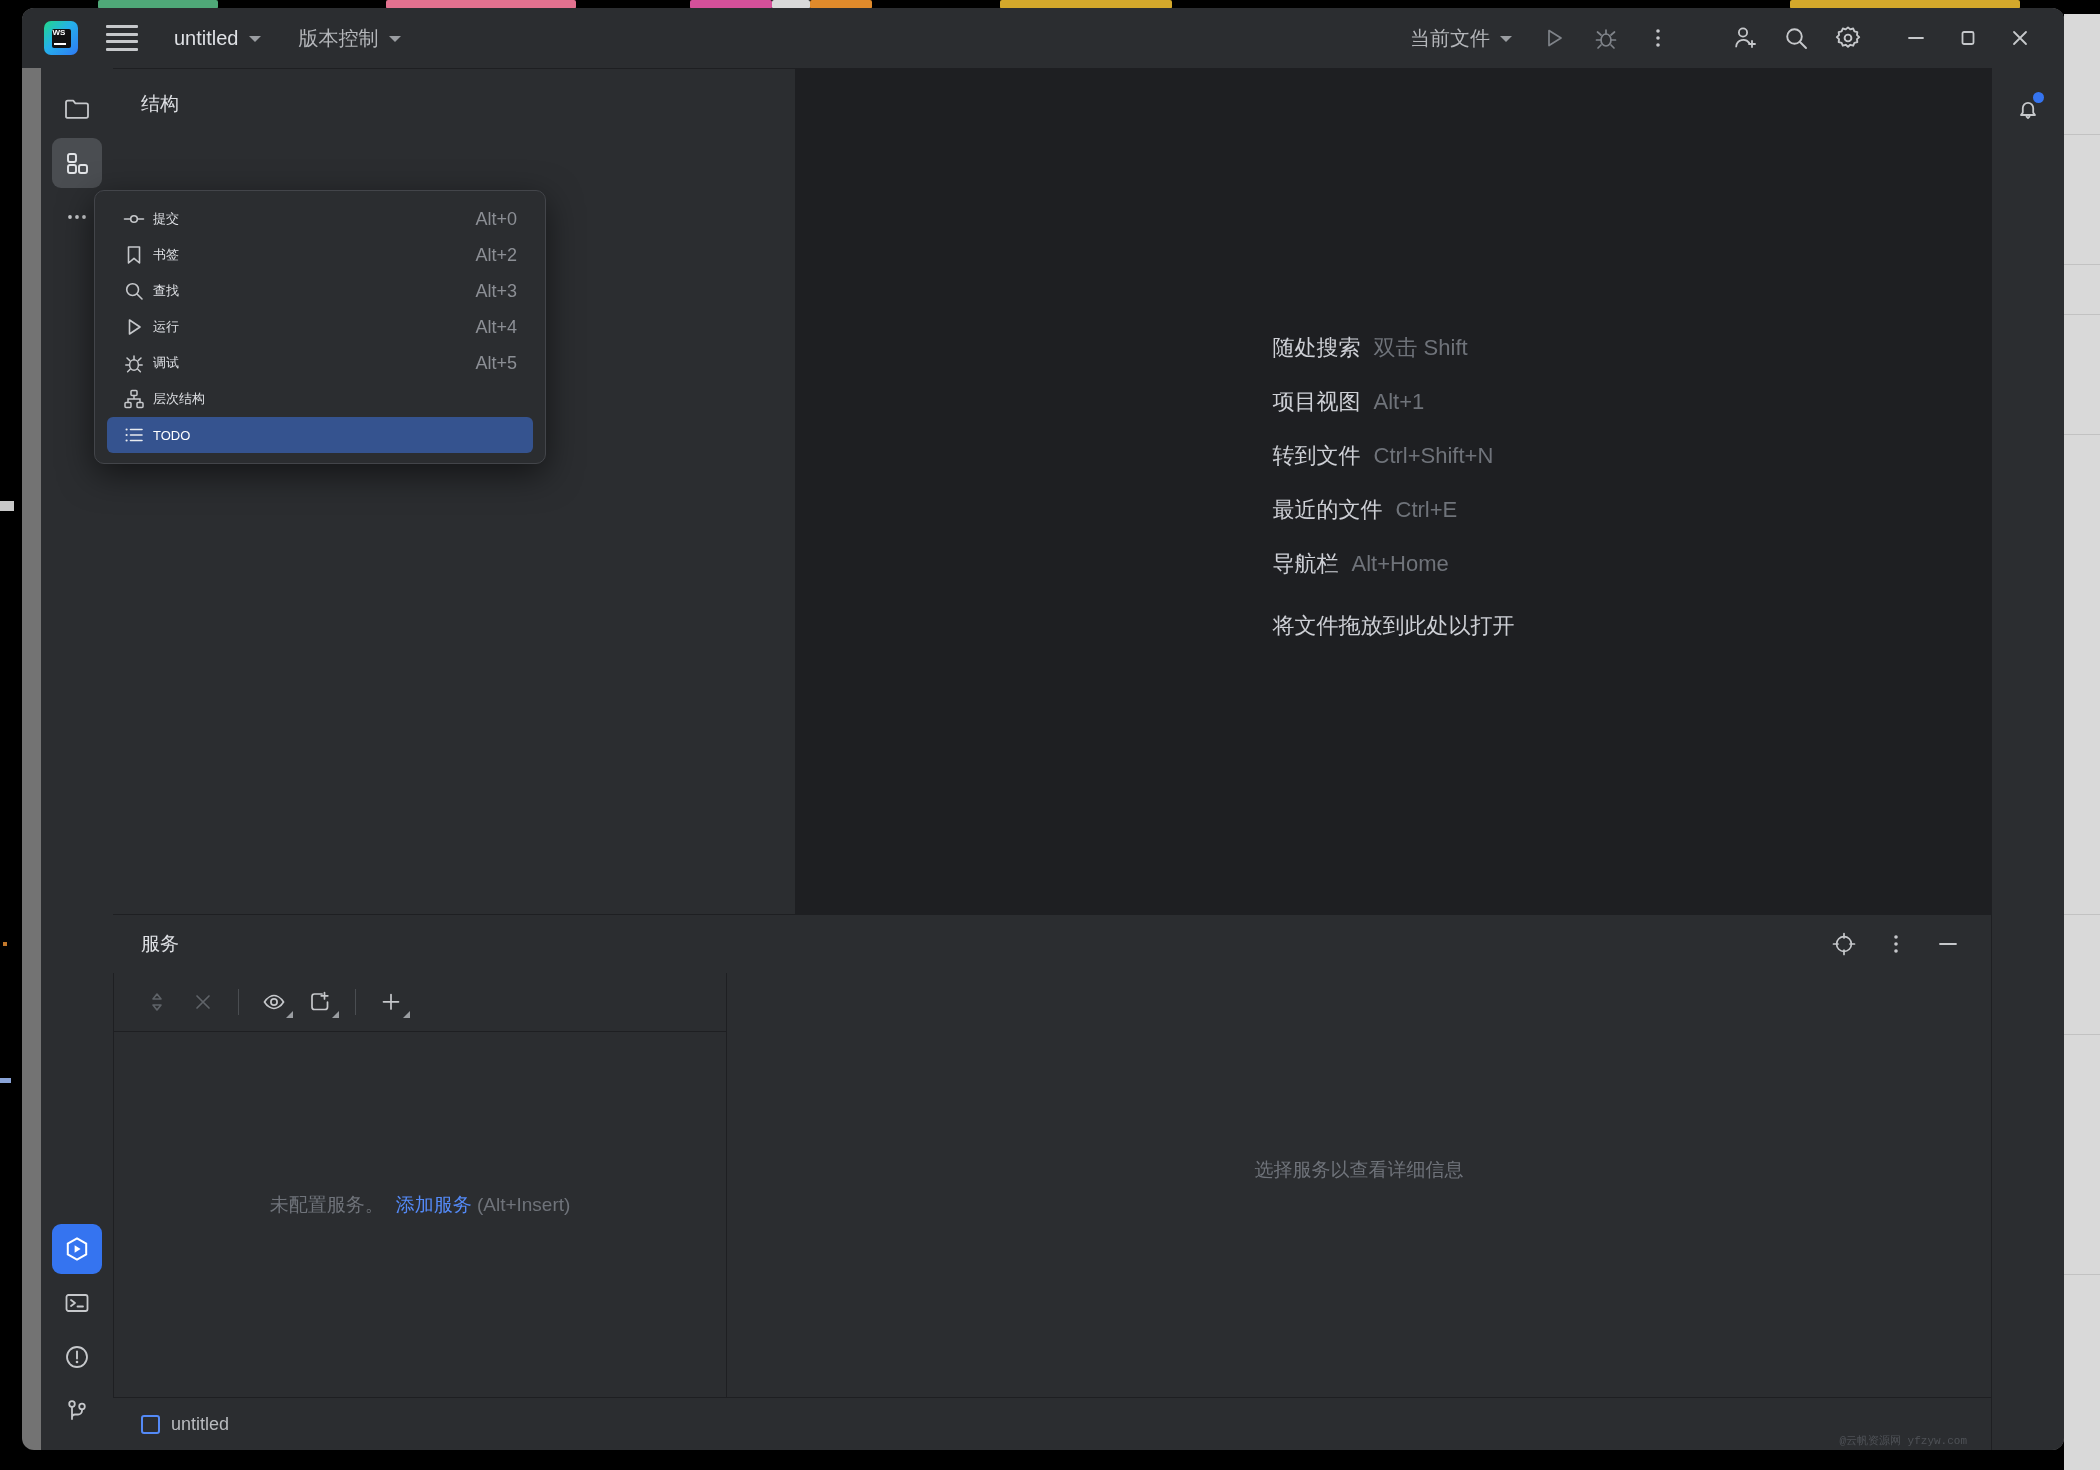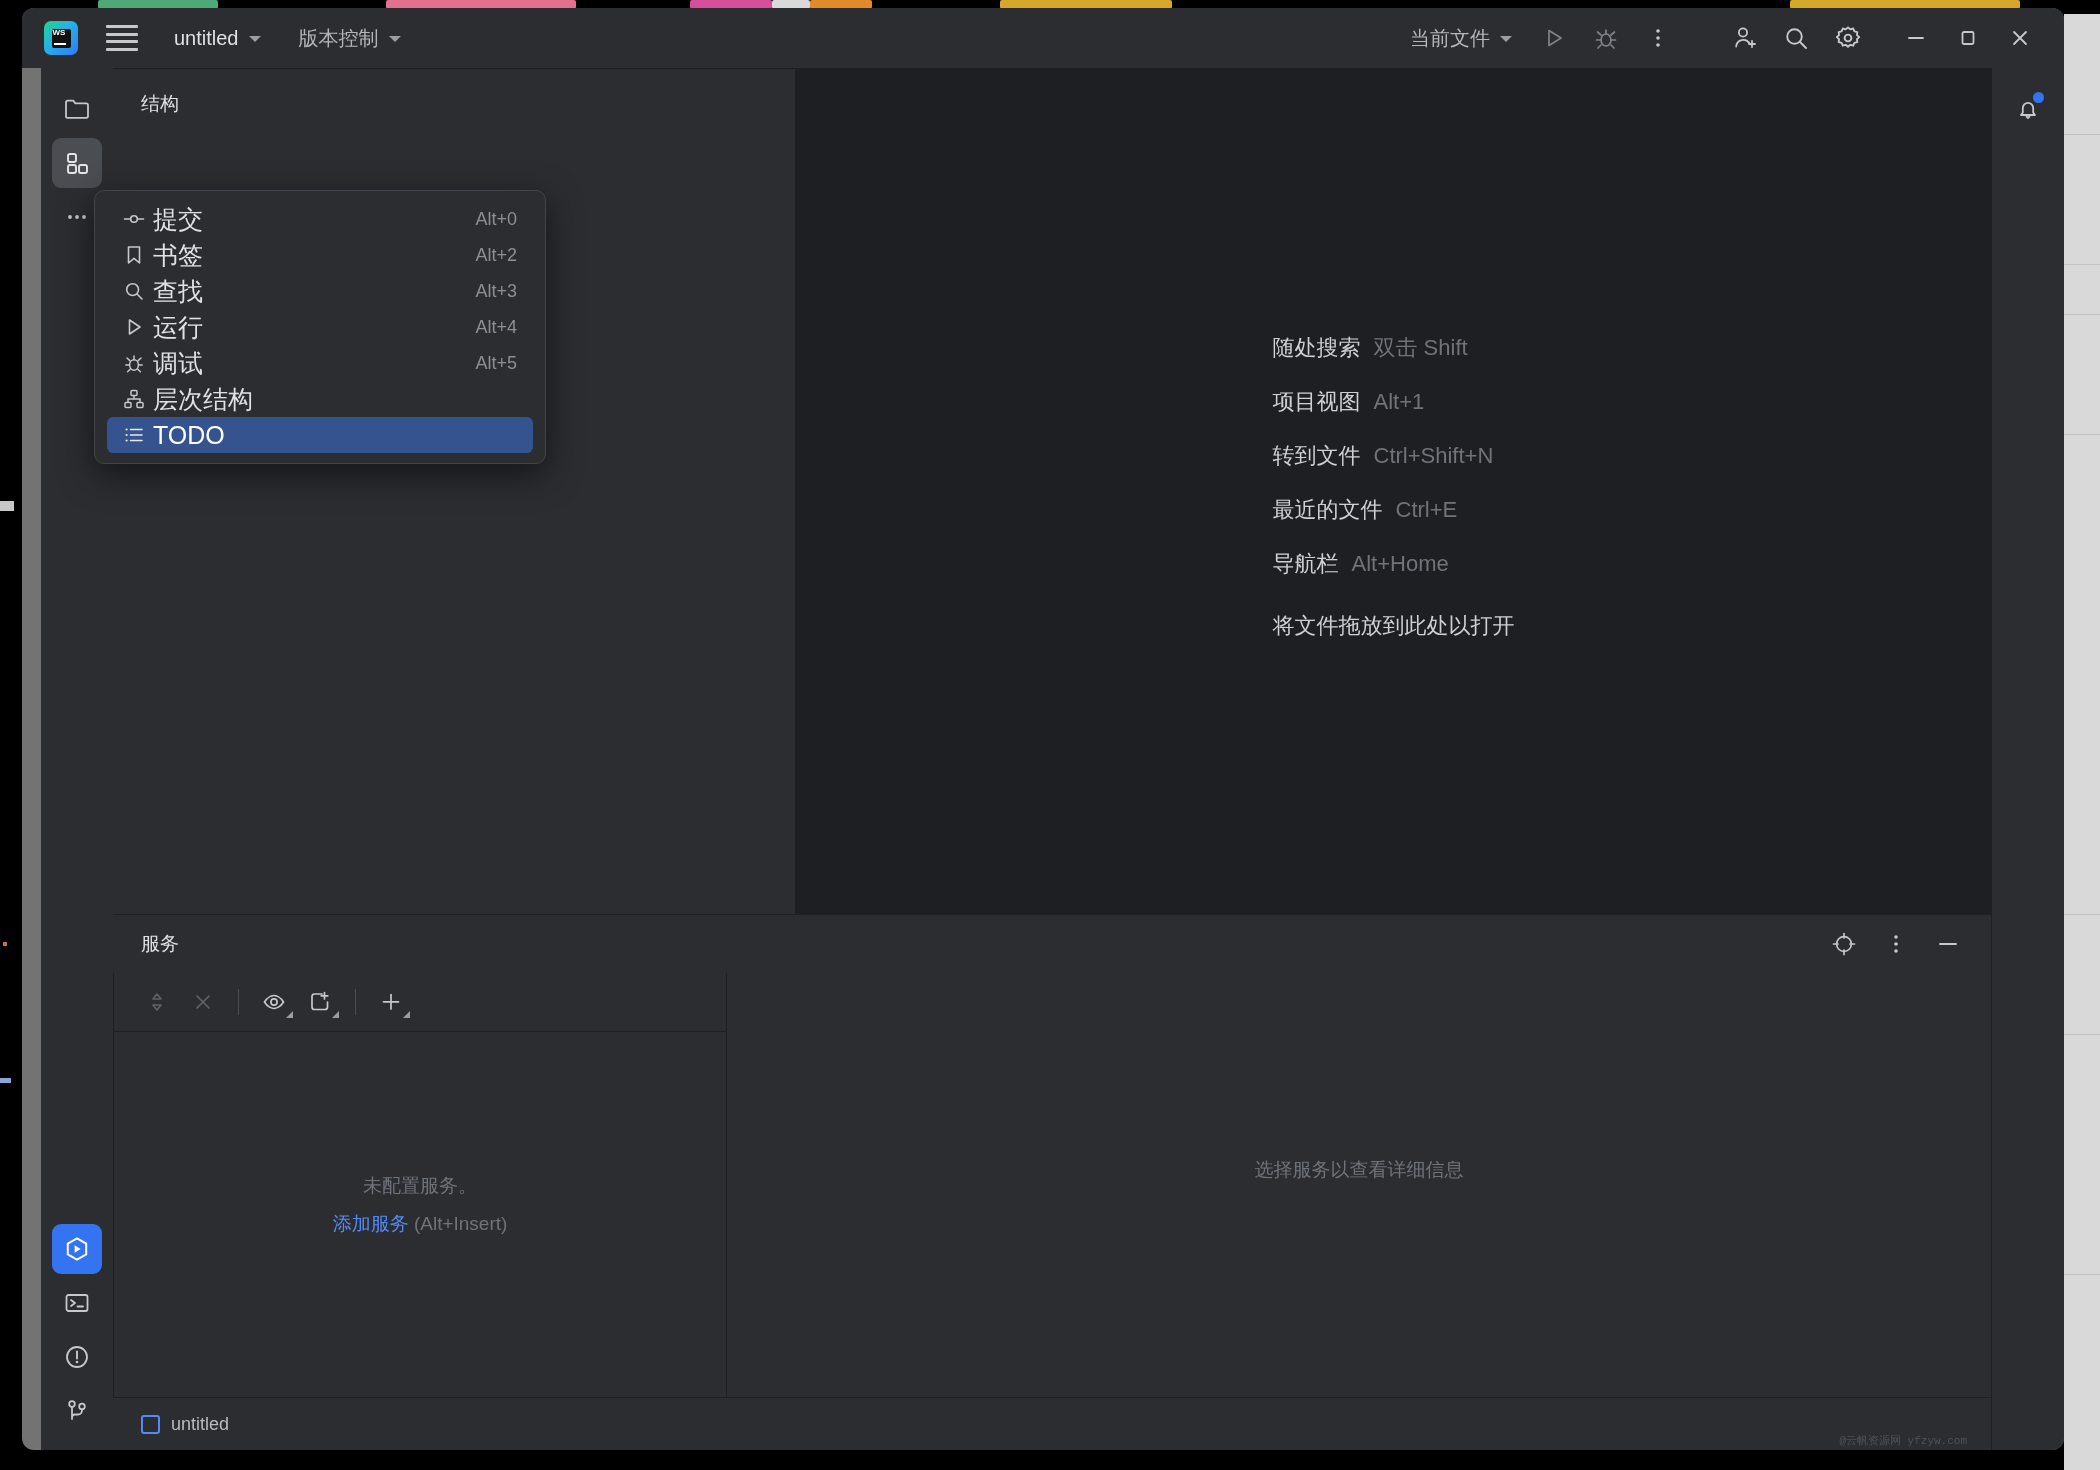--- a/index.html
+++ b/index.html
@@ -85,42 +85,42 @@
   .svc-act{width:34px;height:34px;display:flex;align-items:center;justify-content:center;cursor:pointer;}
   #svc-body{flex:1;display:flex;min-height:0;}
   #svc-left{width:612px;min-width:612px;border-right:1px solid #1e1f22;display:flex;flex-direction:column;
             border-left:1px solid #1e1f22;}
   #svc-toolbar{height:58px;min-height:58px;display:flex;align-items:center;gap:0;padding-left:20px;
                border-bottom:1px solid #1e1f22;}
   .tbar-btn{width:46px;height:40px;display:flex;align-items:center;justify-content:center;cursor:pointer;position:relative;}
   .tbar-sep{width:1px;height:26px;background:#4a4d51;margin:0 12px;}
   .dd-tri{position:absolute;right:4px;bottom:4px;width:0;height:0;
           border-left:7px solid transparent;border-bottom:7px solid #9a9da1;}
-  #svc-empty{flex:1;display:flex;flex-direction:column;align-items:center;justify-content:center;gap:12px;margin-top:-20px;}
+  #svc-empty{flex:1;display:flex;flex-direction:row;align-items:center;justify-content:center;gap:12px;margin-top:-20px;}
   #svc-empty .line1{color:#6f737a;font-size:19px;}
   #svc-empty .line2{font-size:19px;}
   #svc-empty .line2 a{color:#548af7;text-decoration:none;cursor:pointer;}
   #svc-empty .line2 .paren{color:#6f737a;}
   #svc-right{flex:1;display:flex;align-items:center;justify-content:center;}
   #svc-right .hint{color:#6f737a;font-size:19px;margin-top:-30px;}
 
   
   #statusbar{height:52px;min-height:52px;background:#2b2d30;border-top:1px solid #1e1f22;
              display:flex;align-items:center;padding:0 22px 0 22px;position:relative;}
   .sb-item{display:flex;align-items:center;gap:11px;color:#b9bbbf;font-size:18px;cursor:pointer;padding:4px 6px;border-radius:4px;}
   .sb-sq{width:15px;height:15px;border:2px solid #548af7;border-radius:3px;}
   #watermark{position:absolute;right:24px;bottom:2px;color:#4f5257;font-size:11px;white-space:nowrap;font-family:Liberation Mono, monospace;}
 
   
   #popup{position:absolute;left:72px;top:182px;width:450px;background:#2b2d30;
          border:1px solid #43454a;border-radius:10px;padding:10px 0;
          box-shadow:0 10px 34px rgba(0,0,0,.55);z-index:40;}
   .mi{height:36px;display:flex;align-items:center;padding:0 16px;margin:0 12px;border-radius:6px;cursor:pointer;}
   .mi .ico{width:30px;min-width:30px;display:flex;align-items:center;justify-content:flex-start;}
-  .mi .lbl{color:#dfe1e5;font-size:25px;}
+  .mi .lbl{color:#dfe1e5;font-size:13px;}
   .mi .sc{margin-left:auto;color:#8c8f95;font-size:18px;}
   .mi.sel{background:#35538f;}
   .mi.sel .lbl{color:#ffffff;}
 
   
   .scroll-sliver{position:absolute;right:0;top:0;width:6px;height:100%;}
 </style>
 </head>
 <body>
 

